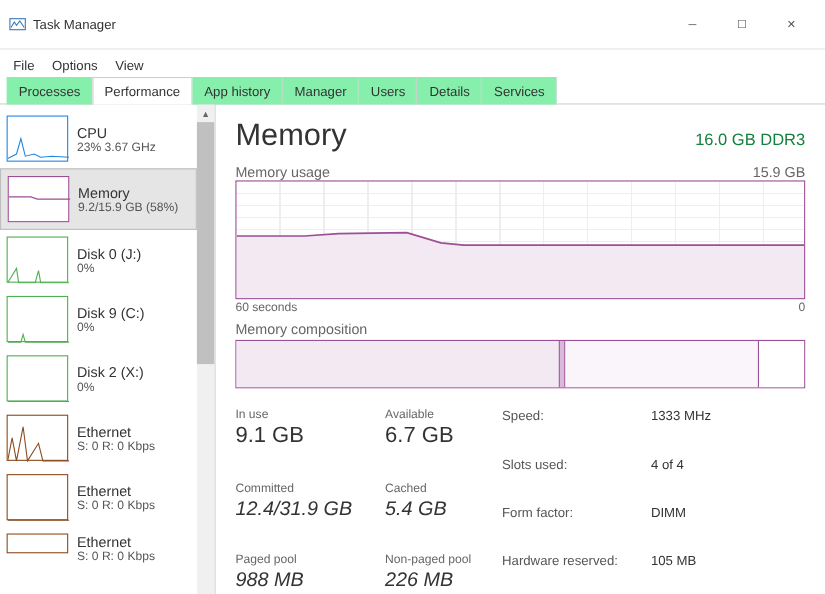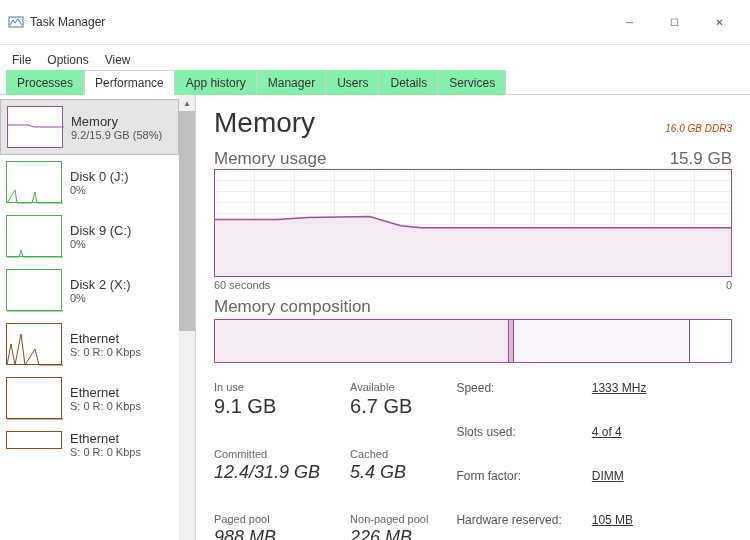--- a/index.html
+++ b/index.html
@@ -22,35 +22,35 @@
 .side-scroll .arrow { position: absolute; left: 0; width: 16px; height: 16px; display:flex;align-items:center;justify-content:center;font-size:8px;color:#666;}
 .side-item { display: flex; padding: 6px 6px; gap: 8px; cursor: default; margin-right:16px;}
 .side-item.selected { background: #e5e5e5; border: 1px solid #bdbdbd; }
 .side-graph { width: 56px; height: 42px; border: 1px solid; flex-shrink: 0; background: #fff; }
 .side-text { display: flex; flex-direction: column; justify-content: center; }
 .side-text .name { font-size: 13px; }
 .side-text .sub { font-size: 11px; color: #555; }
 .main { flex: 1; padding: 12px 18px; overflow: hidden; }
 .main-header { display: flex; justify-content: space-between; align-items: baseline; }
 .main-header h1 { font-size: 28px; font-weight: 400; }
-.main-header .right { font-size: 10px; color: #c2410c; font-style: italic; }
-.chart-label { display: flex; justify-content: space-between; font-size: 17px; color: #666; margin-top: 10px; }
+.main-header .right { font-size: 15px; color: #15803d; }
+.chart-label { display: flex; justify-content: space-between; font-size: 13px; color: #666; margin-top: 10px; }
 .chart-box { border: 1px solid #9b4f96; height: 108px; background: repeating-linear-gradient(to right, transparent 0 39px, #eee 39px 40px), repeating-linear-gradient(to bottom, transparent 0 10px, #eee 10px 11px); position: relative; overflow:hidden;}
 .chart-line { position:absolute; inset:0; }
 .chart-footer { display: flex; justify-content: space-between; font-size: 11px; color: #666; margin-top: 2px; }
 .comp-box { border: 1px solid #9b4f96; height: 44px; margin-top: 2px; display: flex; }
 .comp-seg { height: 100%; }
 .stats { display: flex; margin-top: 18px; gap: 28px; }
 .stats-left { display: grid; grid-template-columns: auto auto; column-gap: 24px; row-gap: 10px; gap: 30px; }
 .stat-block .lbl { font-size: 11px; color: #666; margin-bottom: 2px; }
 .stat-block .val { font-size: 20px; font-weight: 400; }
 .stat-block .val.sm { font-size: 18px; font-style: italic; }
 .stats-right { display: grid; grid-template-columns: auto auto; column-gap: 18px; row-gap: 4px; font-size: 12px; align-content: start; gap: 30px;}
 .stats-right .k { color: #555; }
-.stats-right .v { color: #333; text-decoration: underline; }
+.stats-right .v { color: #333; }
 </style>
 </head>
 <body>
 
 <div class="titlebar">
   <span class="icon">
     <svg width="16" height="16" viewBox="0 0 16 16">
         <rect x="1" y="3" width="14" height="10" fill="none" stroke="#3b78b5" stroke-width="1"></rect>
         <polyline points="2,11 5,6 7,9 10,5 14,11" fill="none" stroke="#3b78b5" stroke-width="1"></polyline>
       </svg>
@@ -74,20 +74,31 @@
   <div class="tab active">Performance</div>
   <div class="tab">App history</div>
   <div class="tab">Manager</div>
   <div class="tab">Users</div>
   <div class="tab">Details</div>
   <div class="tab">Services</div>
 </div>
 
 <div class="content">
   <div class="sidebar">
+    <div class="side-item">
+      <div class="side-graph" style="border-color:#1e88e5">
+        <svg width="56" height="42" viewBox="0 0 56 42">
+            <polyline points="0,38 8,34 12,20 16,36 24,34 30,37 40,36 56,37" fill="none" stroke="#1e88e5" stroke-width="1"></polyline>
+          </svg>
+      </div>
+      <div class="side-text">
+        <span class="name">CPU</span>
+        <span class="sub">23% 3.67 GHz</span>
+      </div>
+    </div>
     <div class="side-item selected">
       <div class="side-graph" style="border-color:#9b4f96">
         <svg width="56" height="42" viewBox="0 0 56 42">
             <polyline points="0,18 20,18 26,20 56,20" fill="none" stroke="#9b4f96" stroke-width="1"></polyline>
           </svg>
       </div>
       <div class="side-text">
         <span class="name">Memory</span>
         <span class="sub">9.2/15.9 GB (58%)</span>
       </div>

